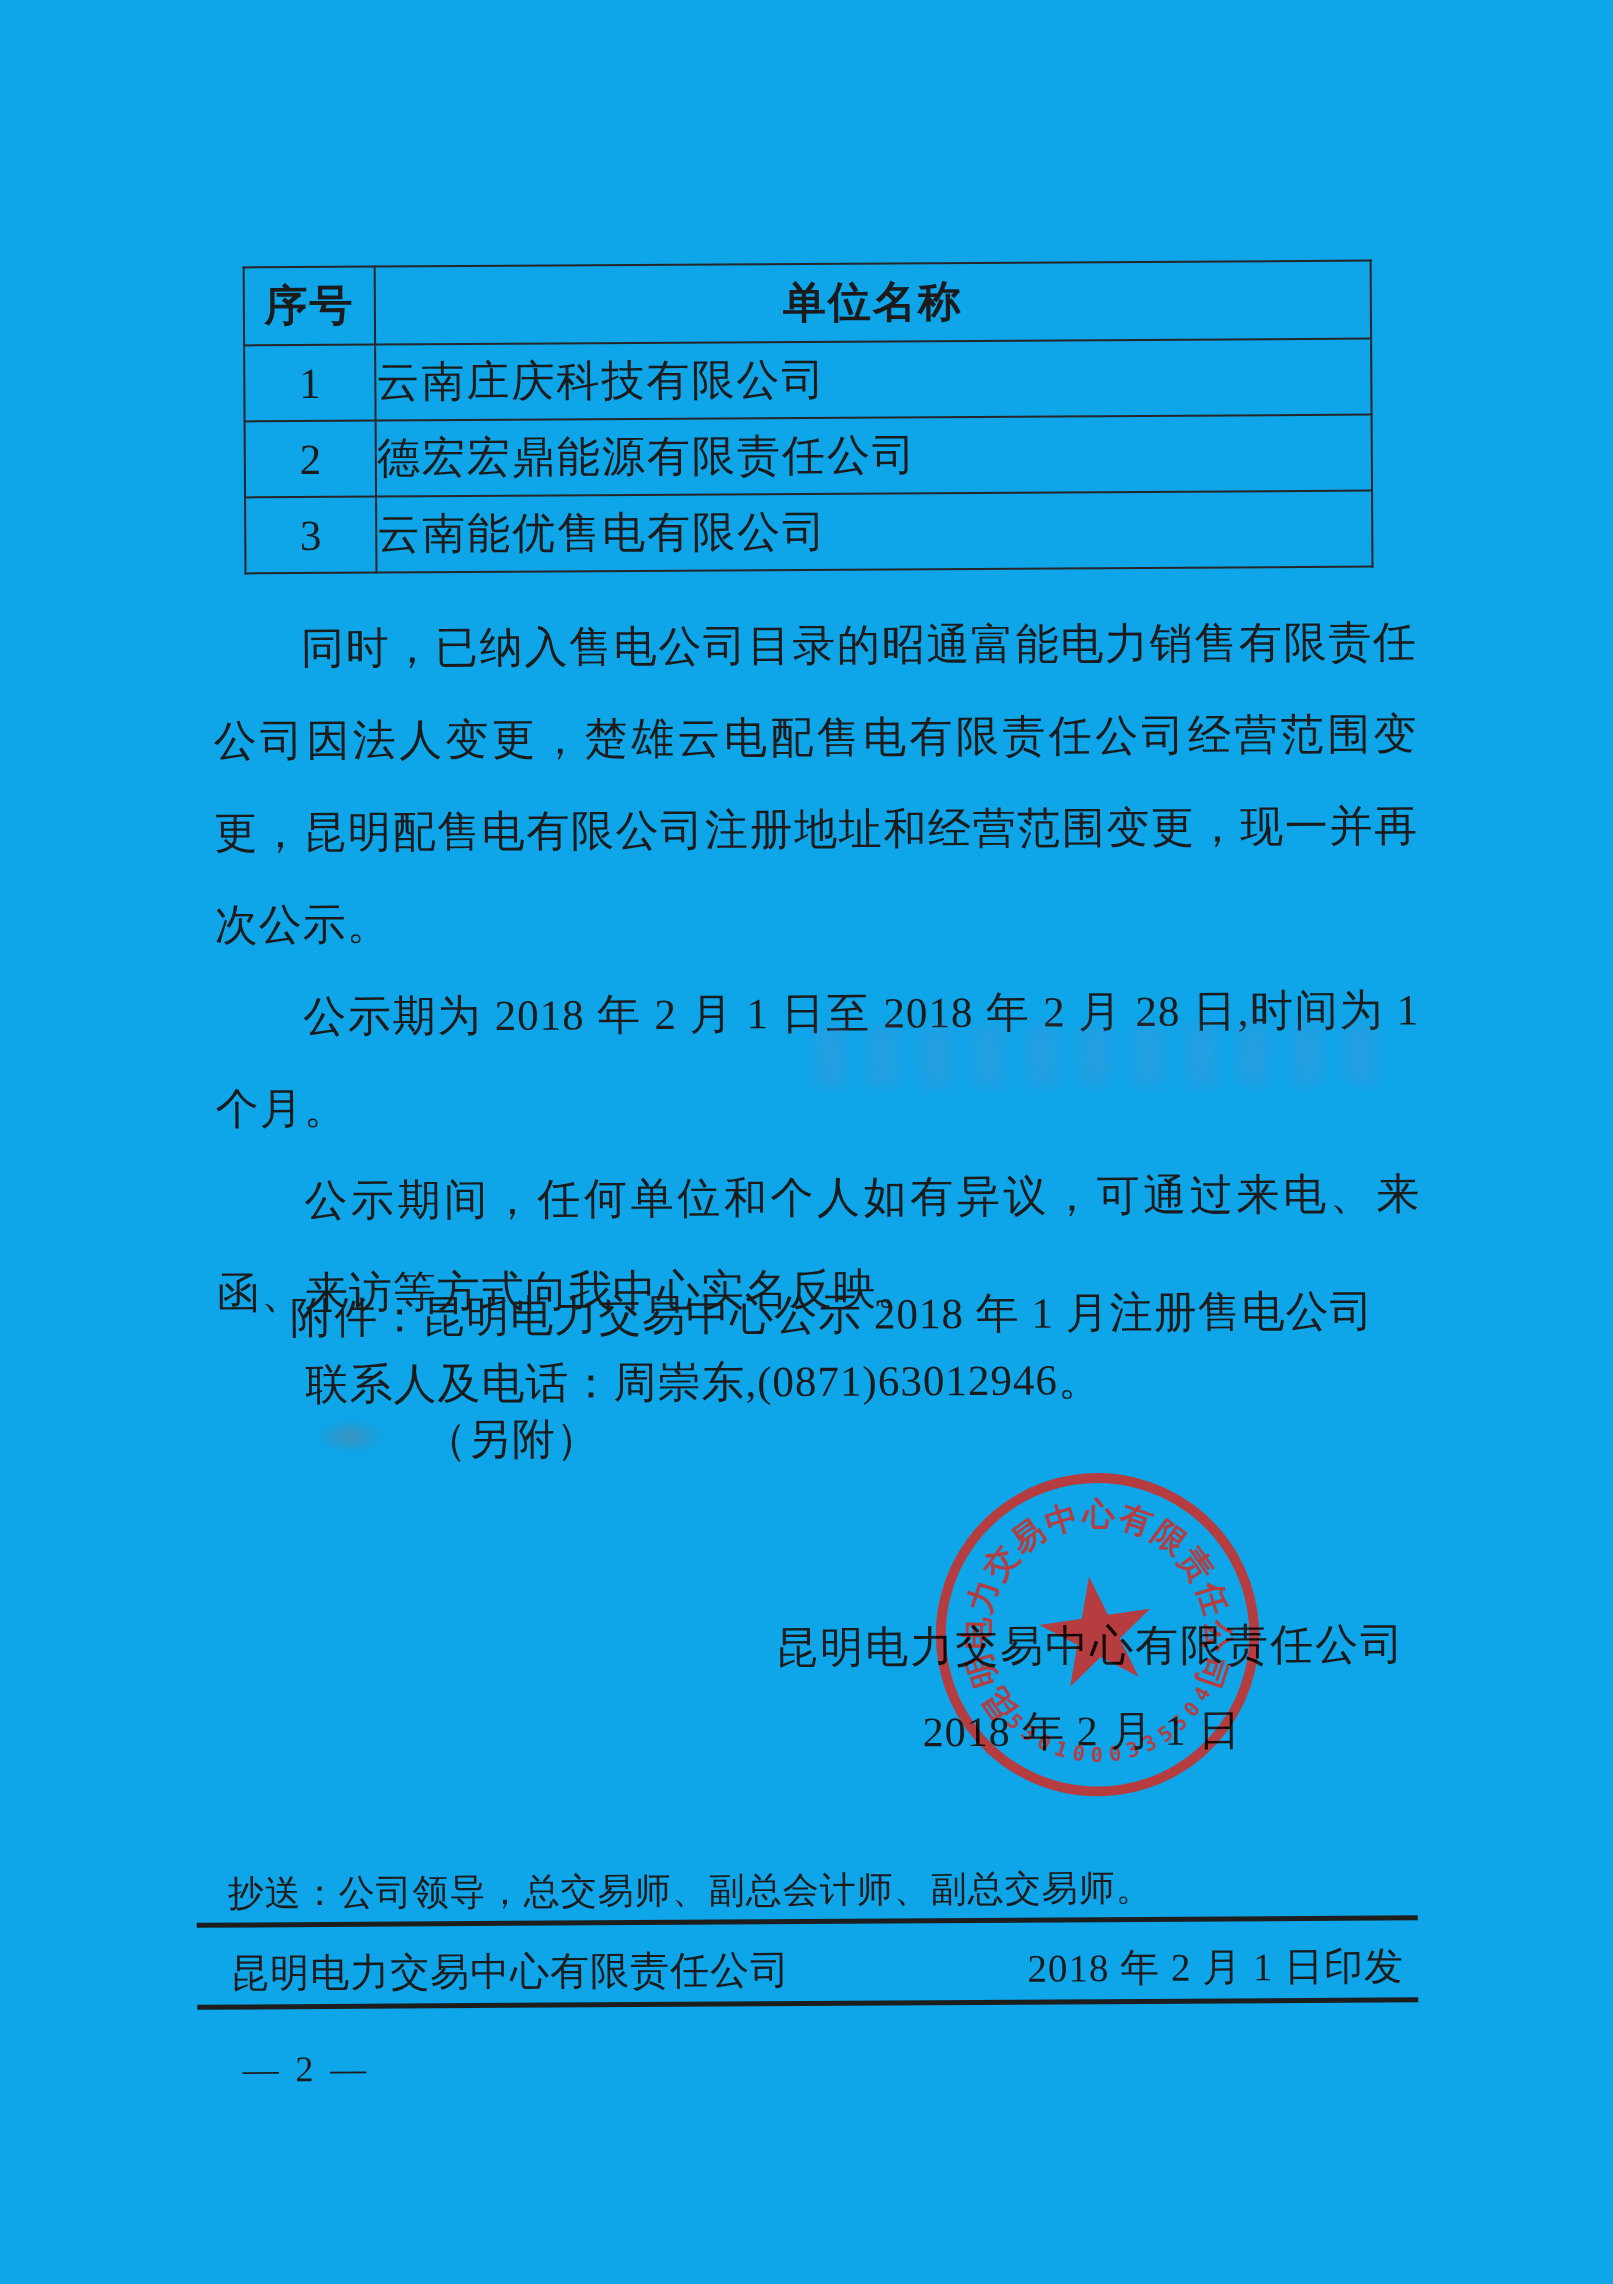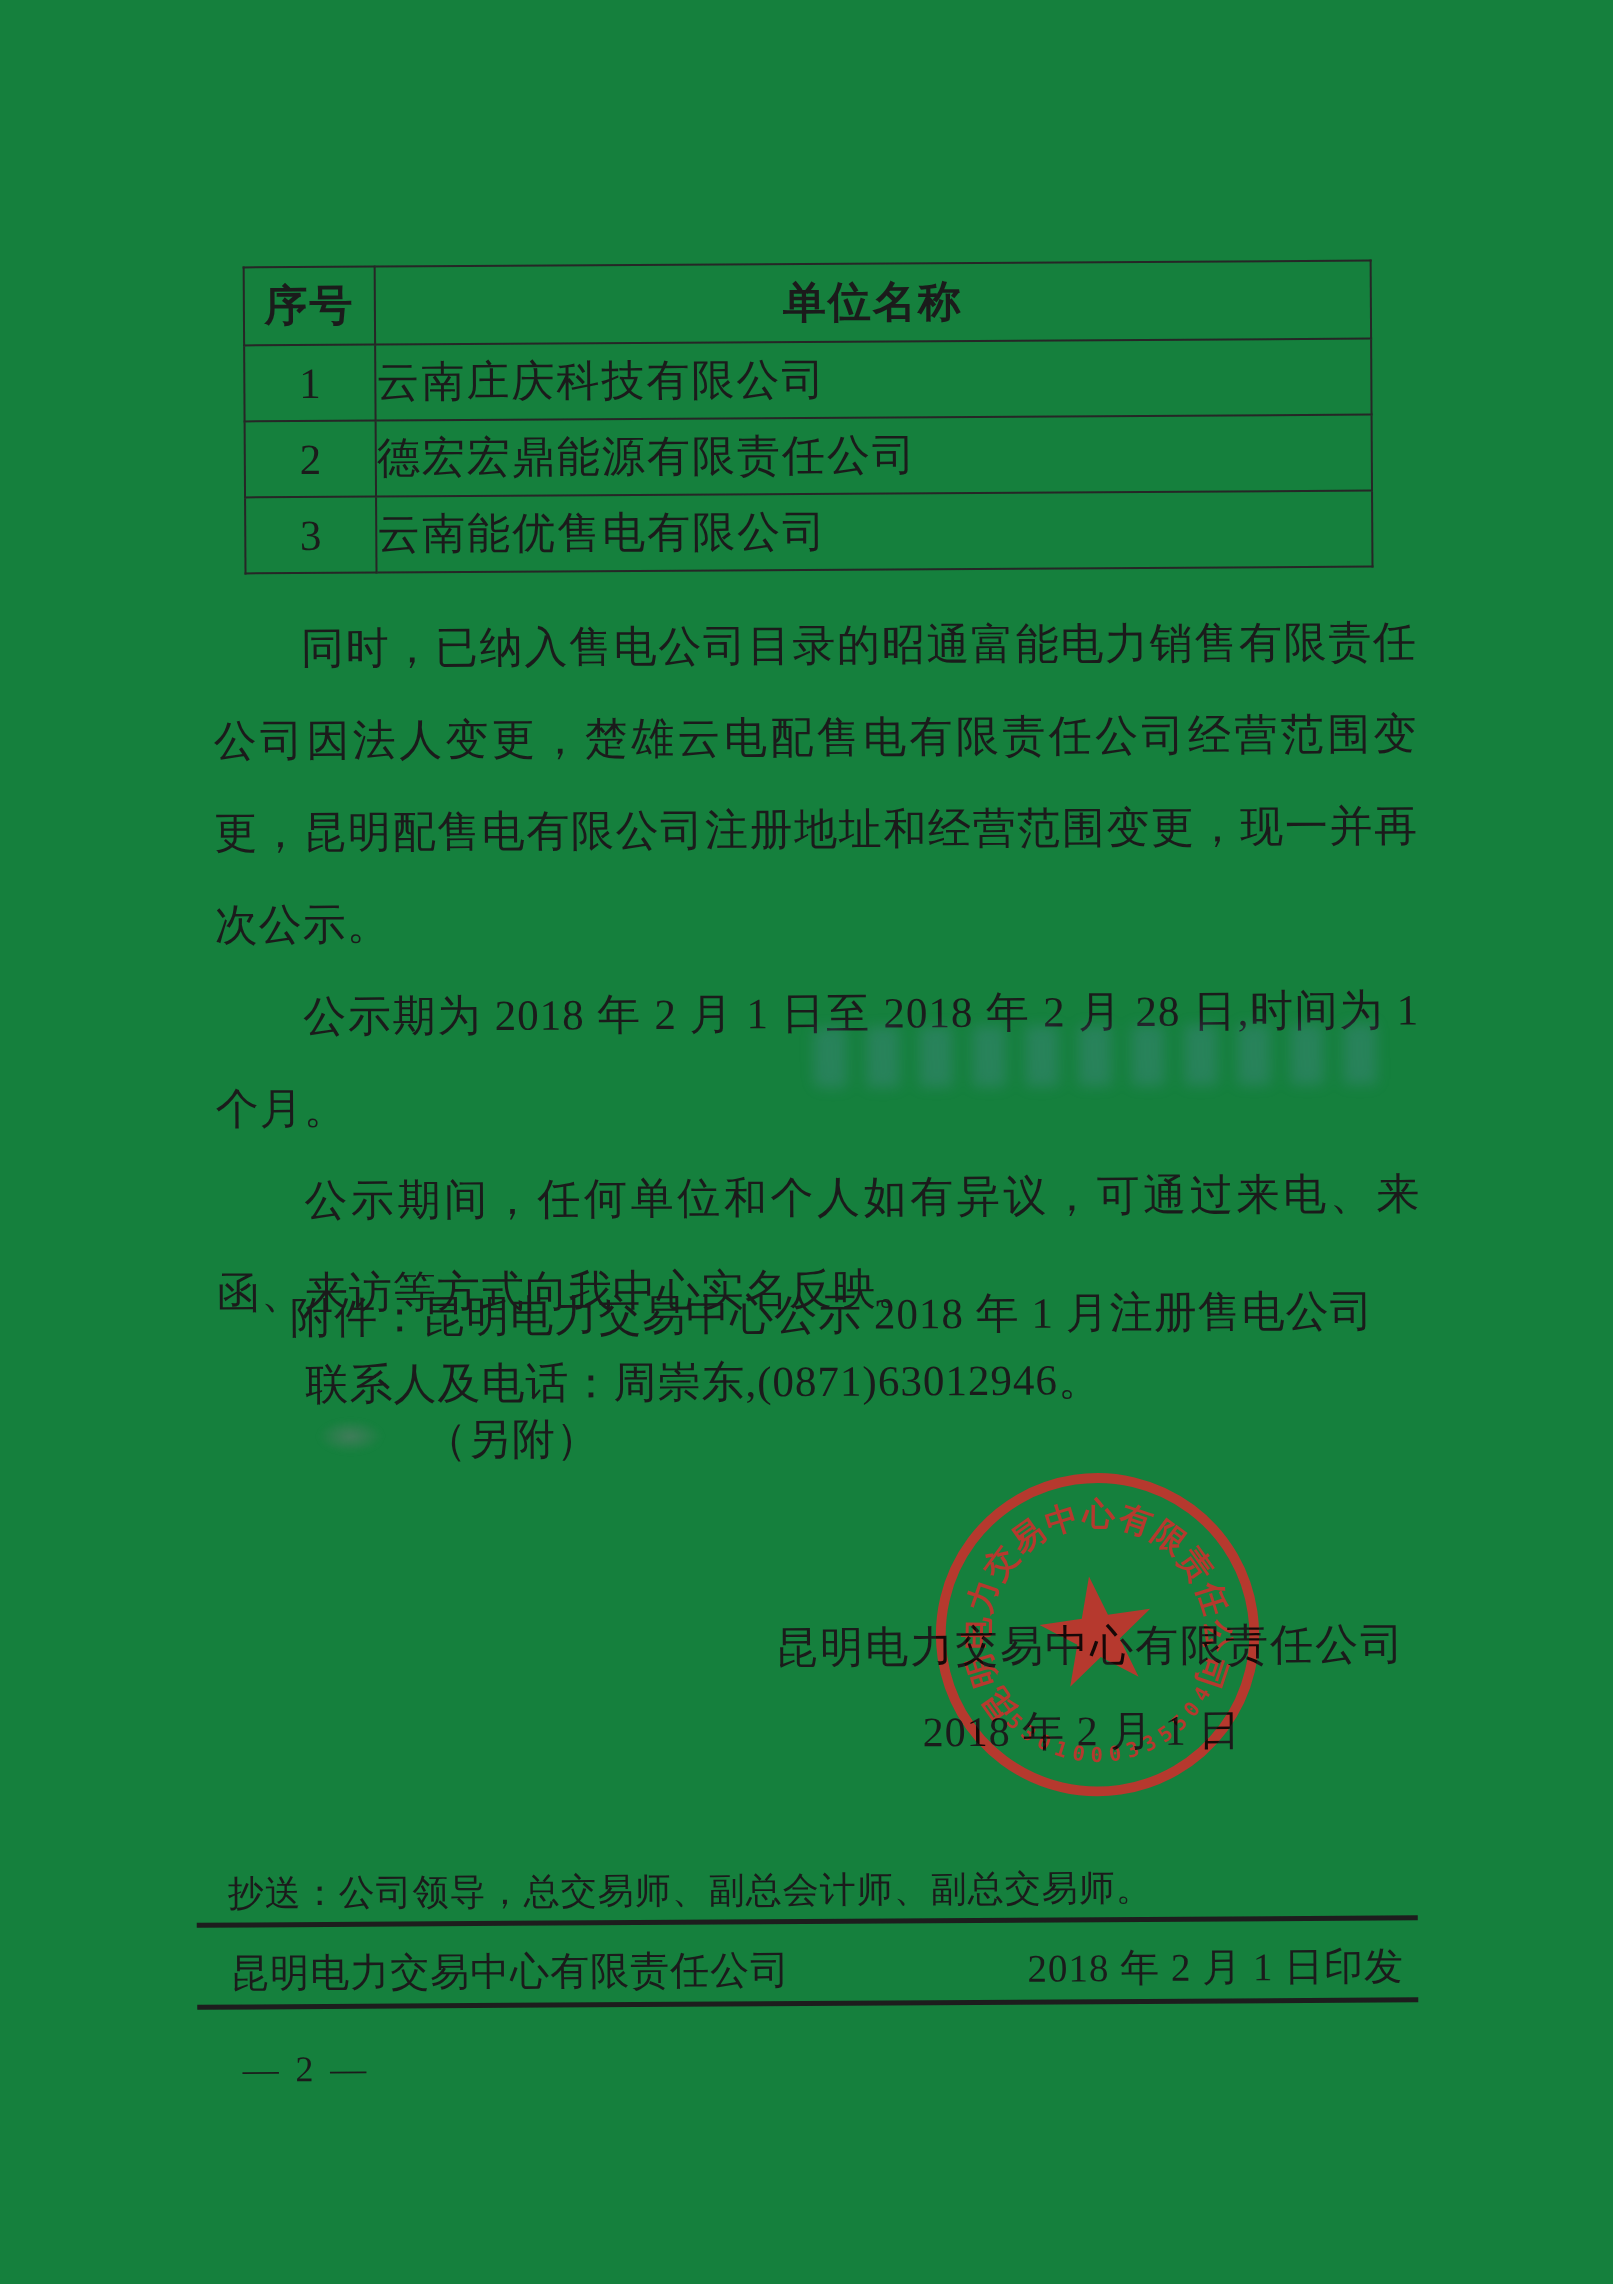--- a/index.html
+++ b/index.html
@@ -1,20 +1,20 @@
 <!DOCTYPE html>
 <html><head>
 <meta charset="utf-8">
 <style>
   html,body{margin:0;padding:0;background:#e8e8e8;}
   .page{
     position:relative;
     width:1613px;height:2285px;
     margin:0 auto;
-    background:#15803d;
+    background:#0ea5e9;
     overflow:hidden;
     font-family:"Liberation Serif","DejaVu Serif",serif;
     color:#1b1b1b;
   }
   .scan{position:absolute;inset:0;transform:rotate(-0.35deg);}
 
   
   .company-table{
     position:absolute;left:248px;top:263px;width:1129px;
     border-collapse:collapse;table-layout:fixed;

